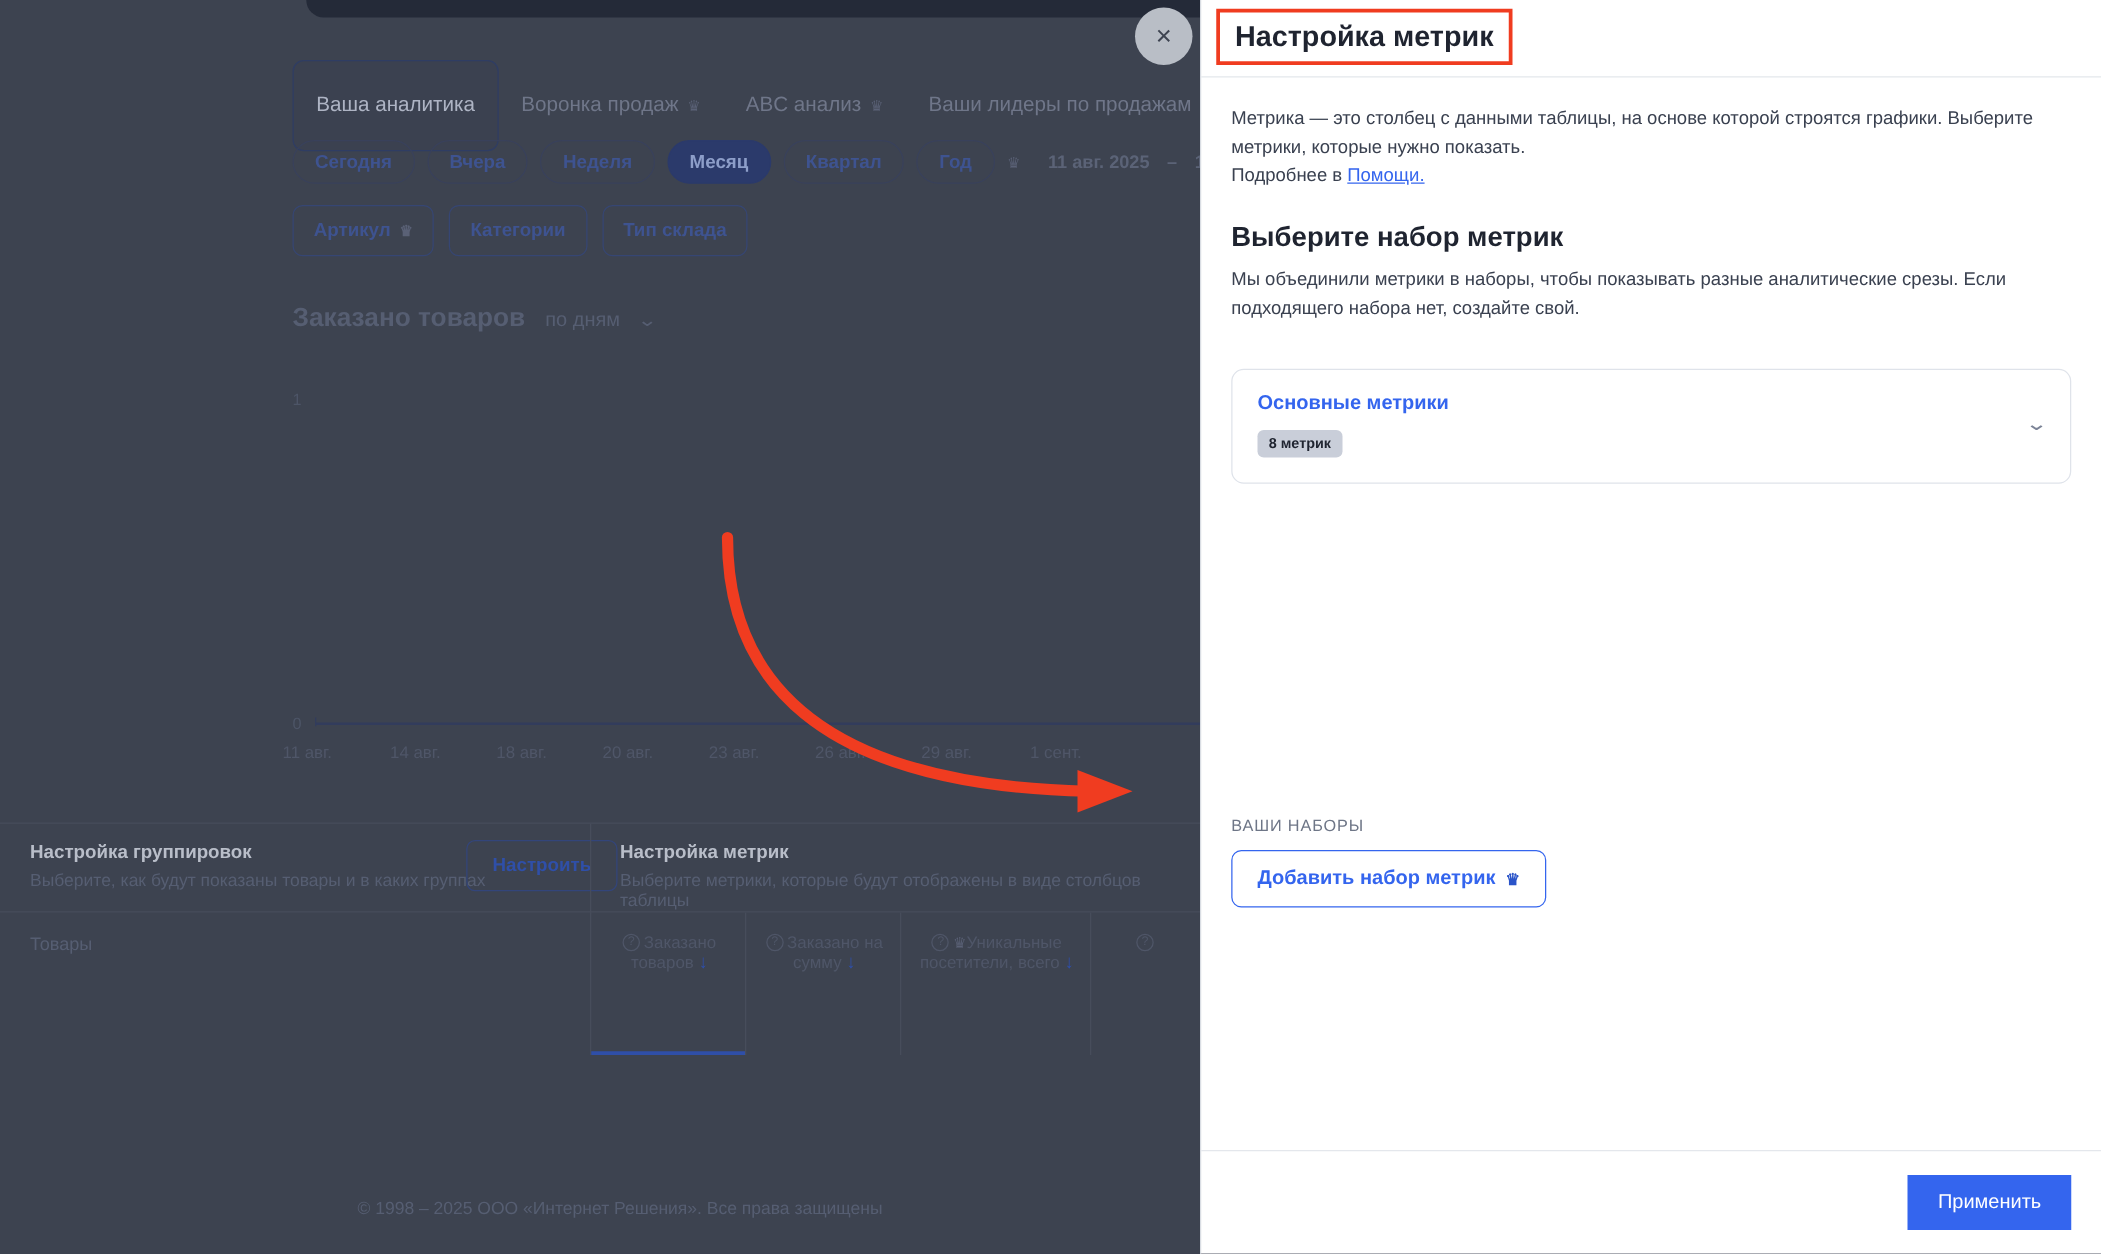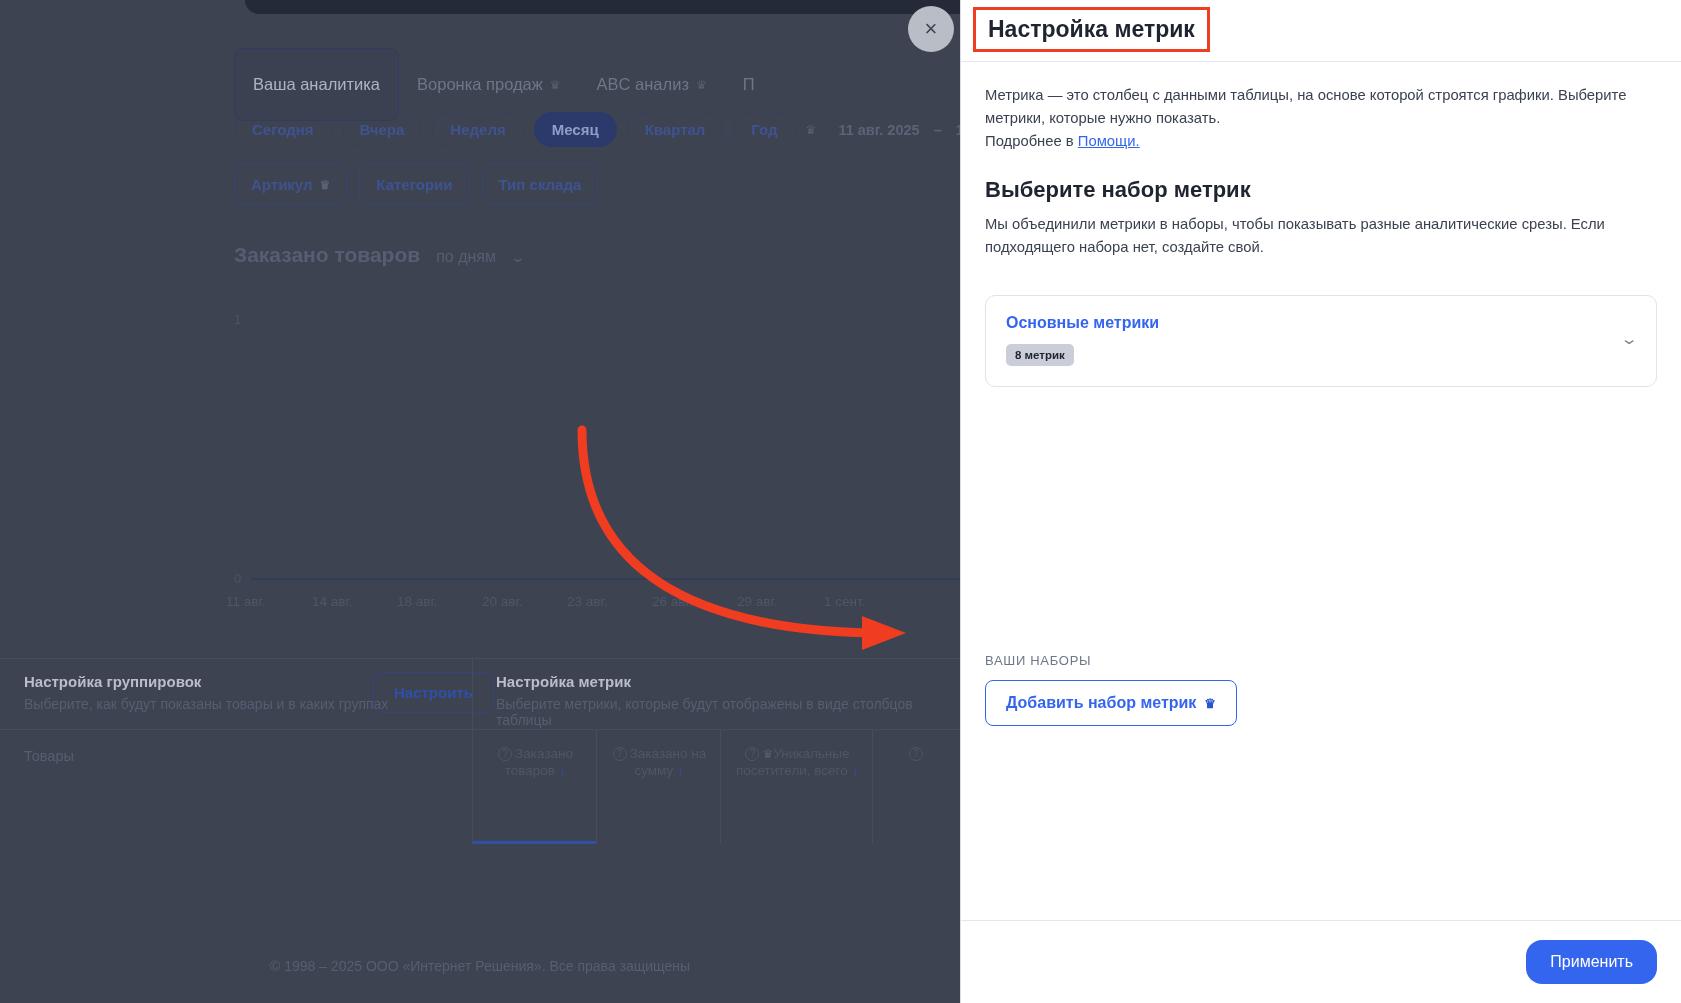--- a/index.html
+++ b/index.html
@@ -134,21 +134,21 @@
     border: 1.2px solid #4f5668; border-radius: 50%;
     font-size: 10px; line-height: 12px; text-align: center;
     vertical-align: middle; margin-right: 3px;
   }
   .col .arrow { color: #2f4fa8; font-size: 15px; font-weight: bold; }
   .col-underline {
     position: absolute; left: 0; bottom: 0; width: 100%; height: 3px;
     background: #2f4fa8;
   }
   .footer-txt {
-    position: absolute; left: 0; top: 958px; width: 960px;
+    position: absolute; left: 16px; top: 958px; width: 960px;
     text-align: center; font-size: 14px; color: #565e72;
   }
 
   
   .close-btn {
     position: absolute; left: 908px; top: 6px; width: 46px; height: 46px;
     border-radius: 50%; background: #b9bec6;
     display: flex; align-items: center; justify-content: center;
     color: #3d4350; font-size: 22px;
   }
@@ -205,21 +205,21 @@
   }
   .add-btn .crown2 { font-size: 13px; color: #2a54c9; }
 
   .panel-foot {
     flex: 0 0 auto; height: 83px; border-top: 1px solid #e4e7ec;
     display: flex; align-items: center; justify-content: flex-end;
     padding: 0 24px;
   }
   .apply-btn {
     background: #3465ee; color: #fff; font-size: 16px;
-    border-radius: 16px; padding: 13px 24px; border: none;
+    border-radius: 0; padding: 13px 24px; border: none;
   }
 
   
   .arrow-svg { position: absolute; left: 540px; top: 420px; pointer-events: none; }
 </style>
 </head>
 <body>
 
 <div id="root">
 
@@ -231,20 +231,24 @@
     <div class="tabs-row">
       <div class="tab active">
         <span>Ваша аналитика</span>
       </div>
       <div class="tab">
         <span>Воронка продаж</span>
         <span class="crown">♛</span>
       </div>
       <div class="tab">
         <span>ABC анализ</span>
+        <span class="crown">♛</span>
+      </div>
+      <div class="tab">
+        <span>Ваши лидеры по продажам</span>
         <span class="crown">♛</span>
       </div>
       <div class="tab">
         <span>П</span>
       </div>
     </div>
 
     <div class="chips-row">
       <div class="chip">Сегодня</div>
       <div class="chip">Вчера</div>

